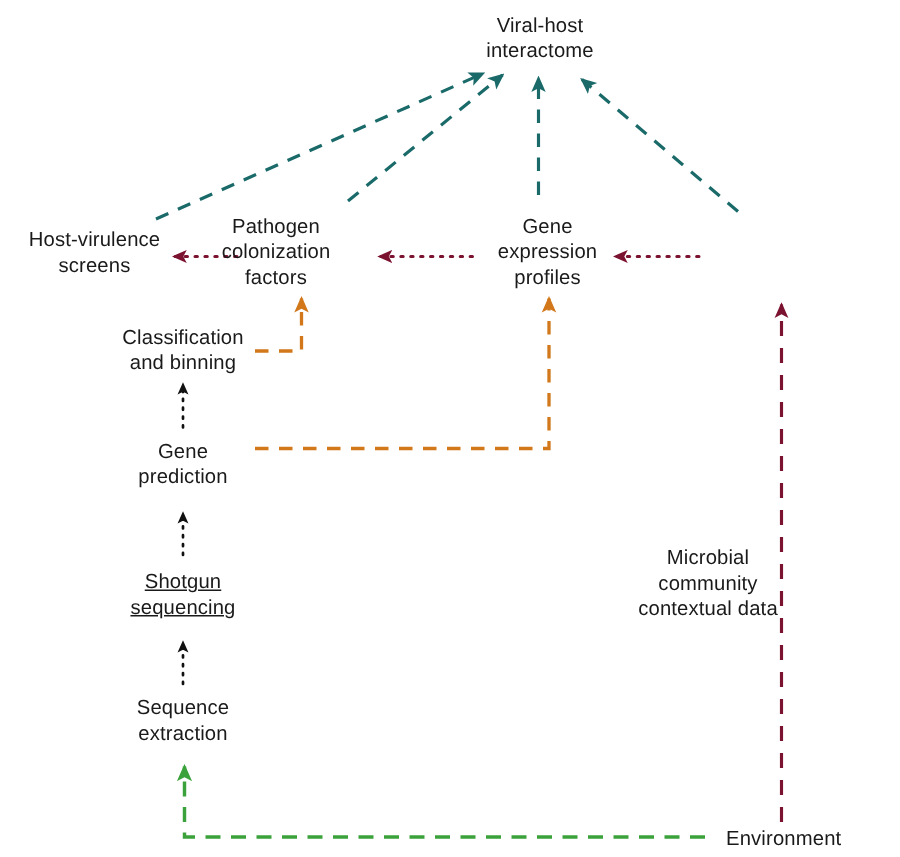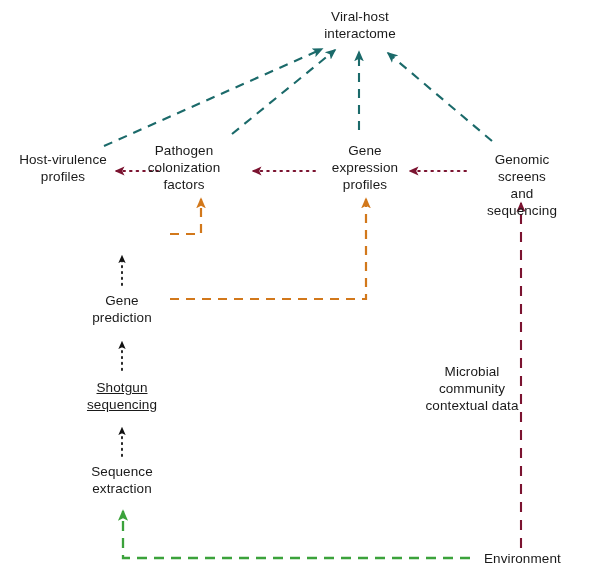--- a/index.html
+++ b/index.html
@@ -89,33 +89,33 @@
 
     <path d="M 470 558 L 123 558 L 123 511" fill="none" stroke="#3ba23b" stroke-width="2.3" stroke-dasharray="10 7" marker-end="url(#arrow-green)"></path>
 
     <path d="M 521 548 L 521 203" fill="none" stroke="#7b1330" stroke-width="2.1" stroke-dasharray="10 8" marker-end="url(#arrow-maroon)"></path>
   </svg>
 
   <div class="node-label" style="left:360px; top:8px;">Viral-host
 interactome</div>
 
   <div class="node-label" style="left:63px; top:151px;">Host-virulence
-profiles</div>
+screens</div>
 
   <div class="node-label" style="left:184px; top:142px;">Pathogen
 colonization
 factors</div>
 
   <div class="node-label" style="left:365px; top:142px;">Gene
 expression
 profiles</div>
 
-  <div class="node-label" style="left:522px; top:151px;">Genomic screens
-and sequencing</div>
 
+  <div class="node-label" style="left:122px; top:216px;">Classification
+and binning</div>
 
   <div class="node-label" style="left:122px; top:292px;">Gene
 prediction</div>
 
   <div class="node-label" style="left:122px; top:379px;text-decoration:underline;">Shotgun
 sequencing</div>
 
   <div class="node-label" style="left:472px; top:363px;">Microbial
 community
 contextual data</div>

